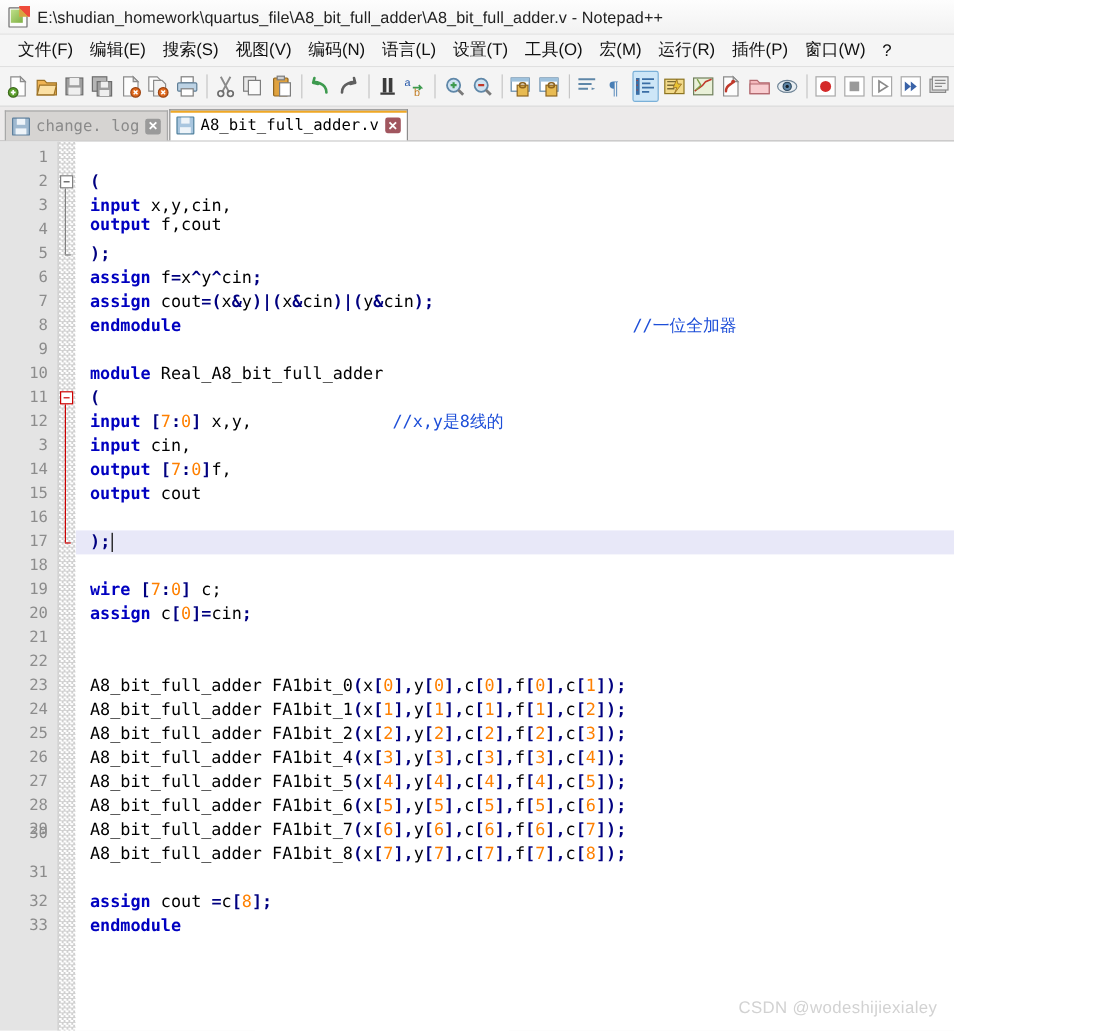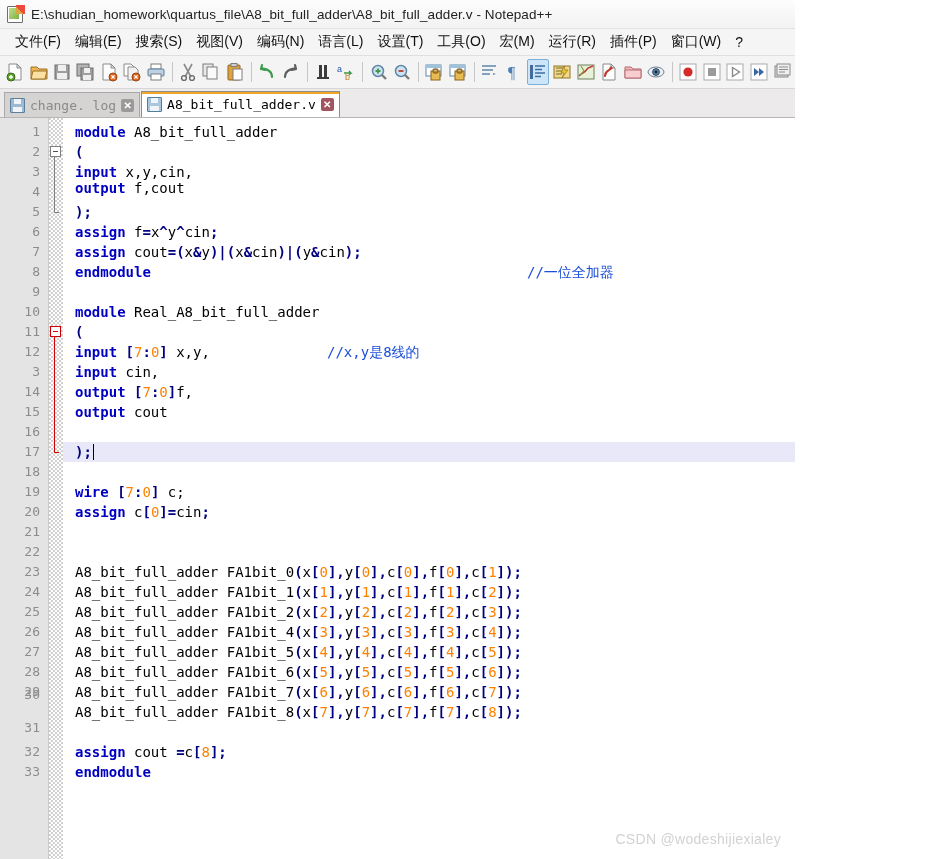--- a/index.html
+++ b/index.html
@@ -456,21 +456,20 @@
       </div>
     <div class="foldcol" id="foldcol">
         <div class="foldbox" style="top: 28px; left: 1px;"></div>
         <div class="foldline" style="top: 39px; height: 55px;"></div>
         <div class="foldend" style="top: 94px; left: 5px; width: 5px;"></div>
         <div class="foldbox red" style="top: 208px; left: 1px;"></div>
         <div class="foldline red" style="top: 219px; height: 115px;"></div>
         <div class="foldend red" style="top: 334px; left: 5px; width: 5px;"></div>
       </div>
     <div class="codearea" id="codearea">
-        <div class="codeline" style="top: 4px; left: 12px;"><span class="kw">module</span><span class="id"> A8_bit_full_adder</span></div>
         <div class="codeline" style="top: 24px; left: 12px;"><span class="op">(</span></div>
         <div class="codeline" style="top: 44px; left: 12px; text-align: center;"><span class="kw">input</span><span class="id"> x,y,cin,</span></div>
         <div class="codeline" style="top: 60px; left: 12px;"><span class="kw">output</span><span class="id"> f,cout</span></div>
         <div class="codeline" style="top: 84px; left: 12px;"><span class="op">)</span><span class="op">;</span></div>
         <div class="codeline" style="top: 104px; left: 12px;"><span class="kw">assign</span><span class="id"> f</span><span class="op">=</span><span class="id">x</span><span class="op">^</span><span class="id">y</span><span class="op">^</span><span class="id">cin</span><span class="op">;</span></div>
         <div class="codeline" style="top: 124px; left: 12px;"><span class="kw">assign</span><span class="id"> cout</span><span class="op">=(</span><span class="id">x</span><span class="op">&amp;</span><span class="id">y</span><span class="op">)|(</span><span class="id">x</span><span class="op">&amp;</span><span class="id">cin</span><span class="op">)|(</span><span class="id">y</span><span class="op">&amp;</span><span class="id">cin</span><span class="op">);</span></div>
         <div class="codeline" style="top: 144px; left: 12px;"><span class="kw">endmodule</span></div>
         <div class="codeline cmt" style="top: 144px; left: 464px;">//一位全加器</div>
         <div class="codeline" style="top: 164px; left: 12px;"></div>
         <div class="codeline" style="top: 184px; left: 12px;"><span class="kw">module</span><span class="id"> Real_A8_bit_full_adder</span></div>

